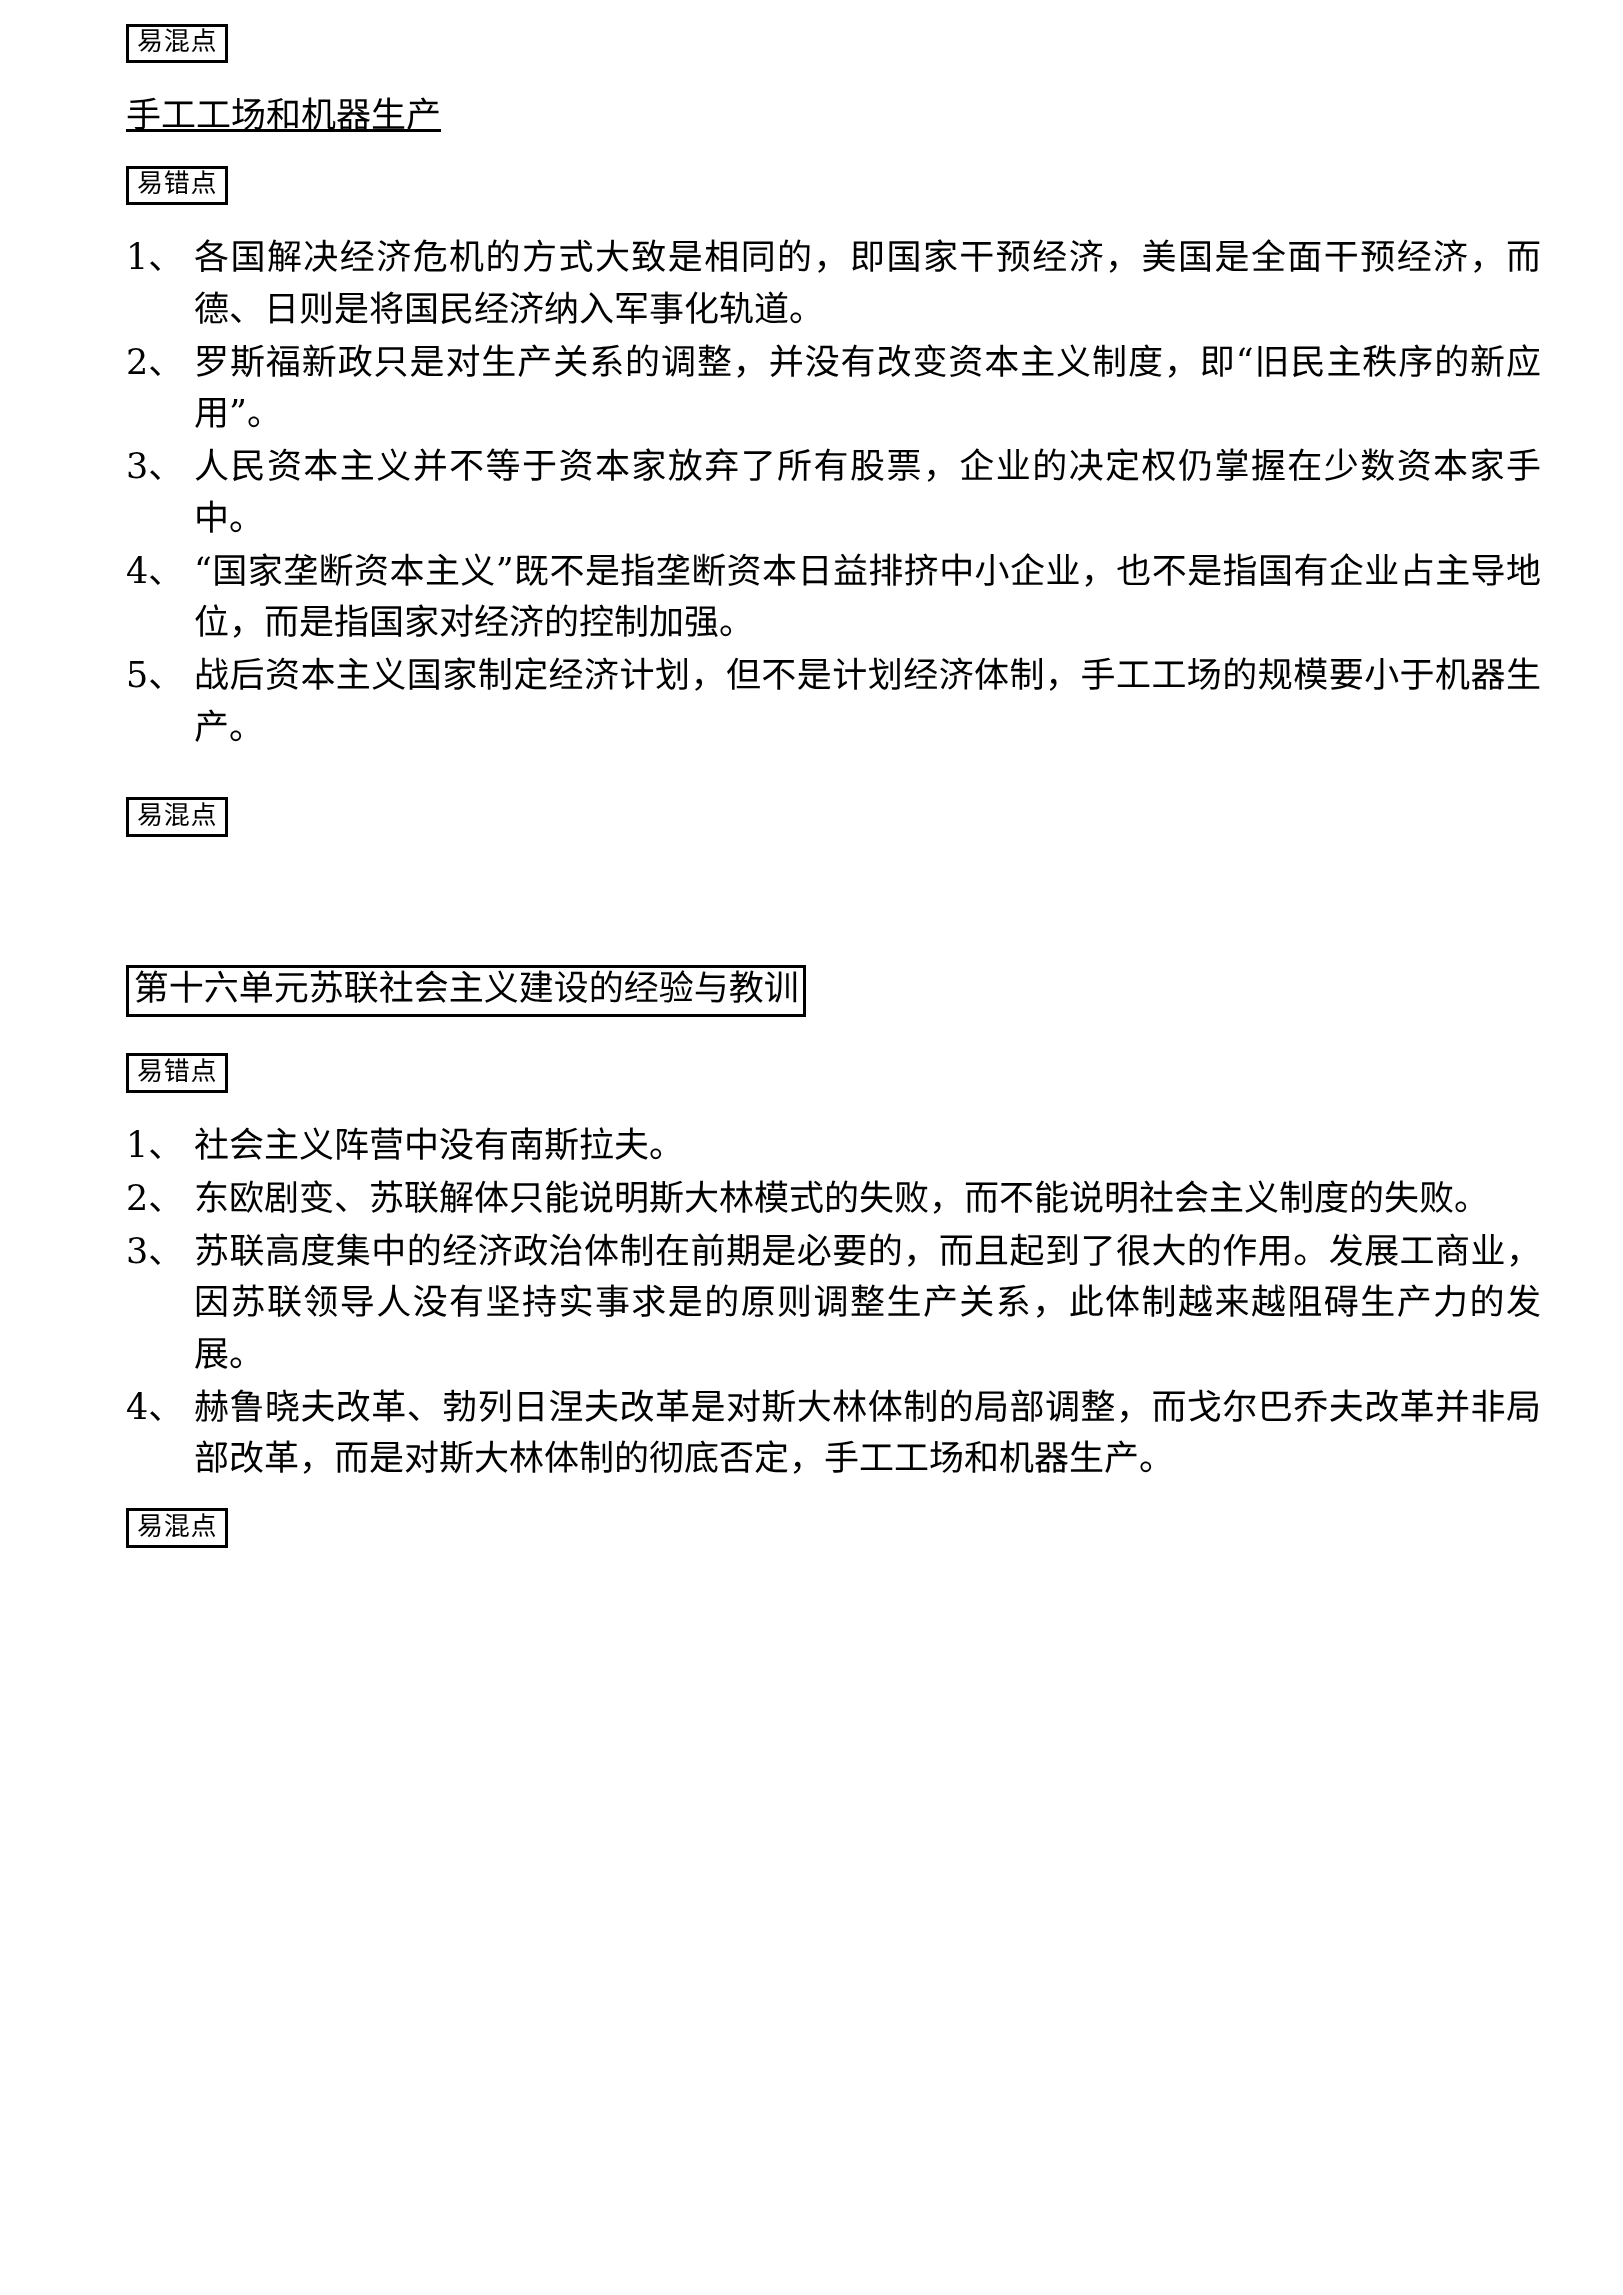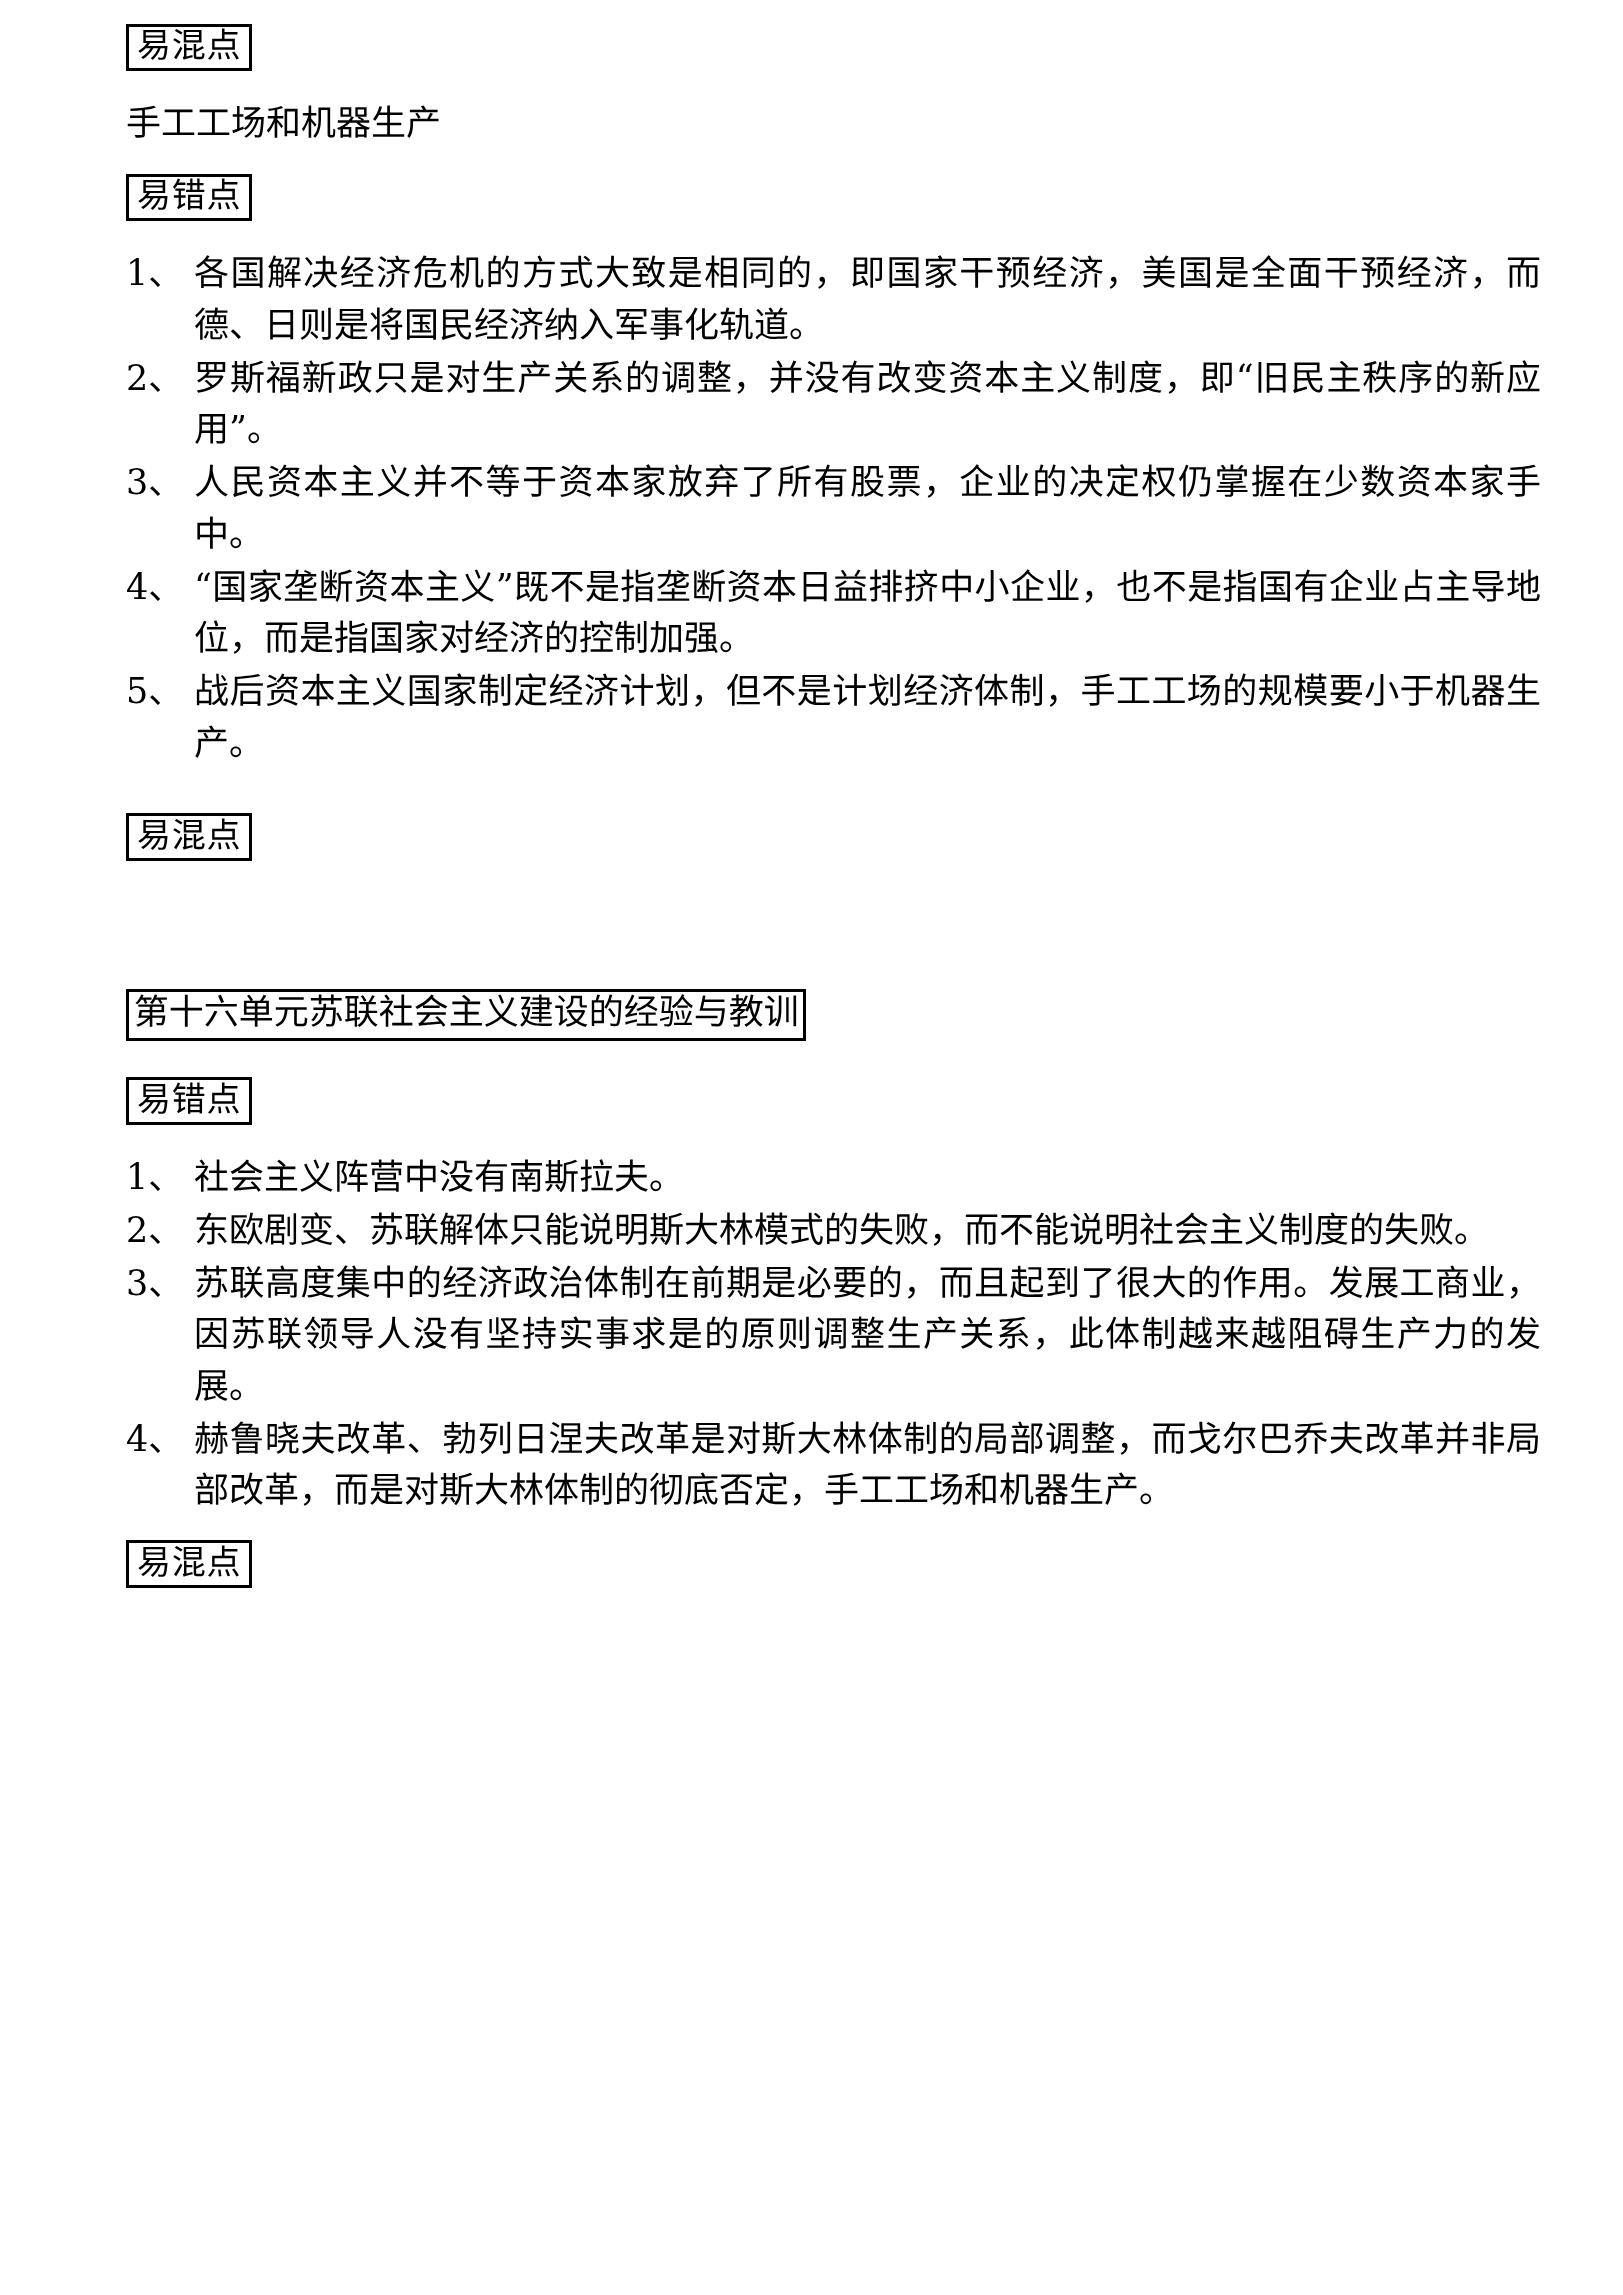--- a/index.html
+++ b/index.html
@@ -20,21 +20,21 @@
     padding: 23.6px 82px 31px 126px;
     position: relative;
   }
 
   
   .tag-box {
     display: inline-block;
     border: 3.1px solid #000;
     padding: 1.6px 7.9px 6.3px 7.9px;
     line-height: 1.0;
-    font-size: 34px;
+    font-size: 26px;
     letter-spacing: 0.8px;
     white-space: nowrap;
   }
   .tag-row {
     margin: 0 0 27px 0;
   }
 
   
   .unit-box {
     display: inline-block;
@@ -55,20 +55,21 @@
     margin: 0;
     text-align: justify;
     text-justify: inter-ideograph;
     letter-spacing: 0px;
   }
   .para.tight {
     margin-bottom: 0;
   }
   .para-block {
     margin: 0 0 23.6px 0;
+    text-decoration: underline;
   }
 
   
   .num-list {
     margin: 0 0 23.6px 0;
     padding: 0;
     list-style: none;
   }
   .num-list li {
     display: flex;

